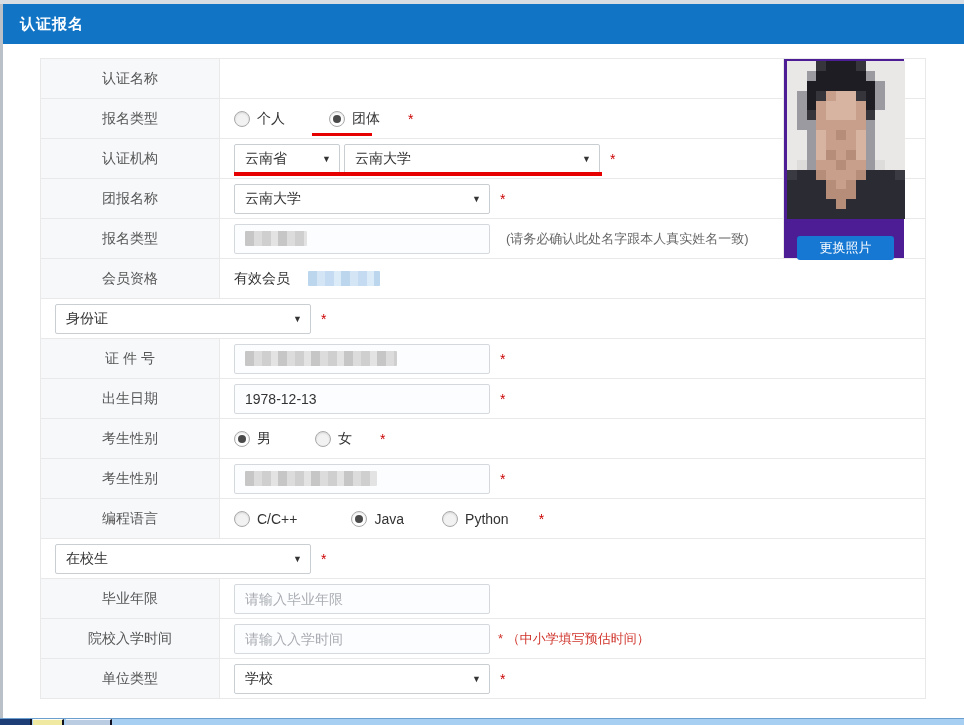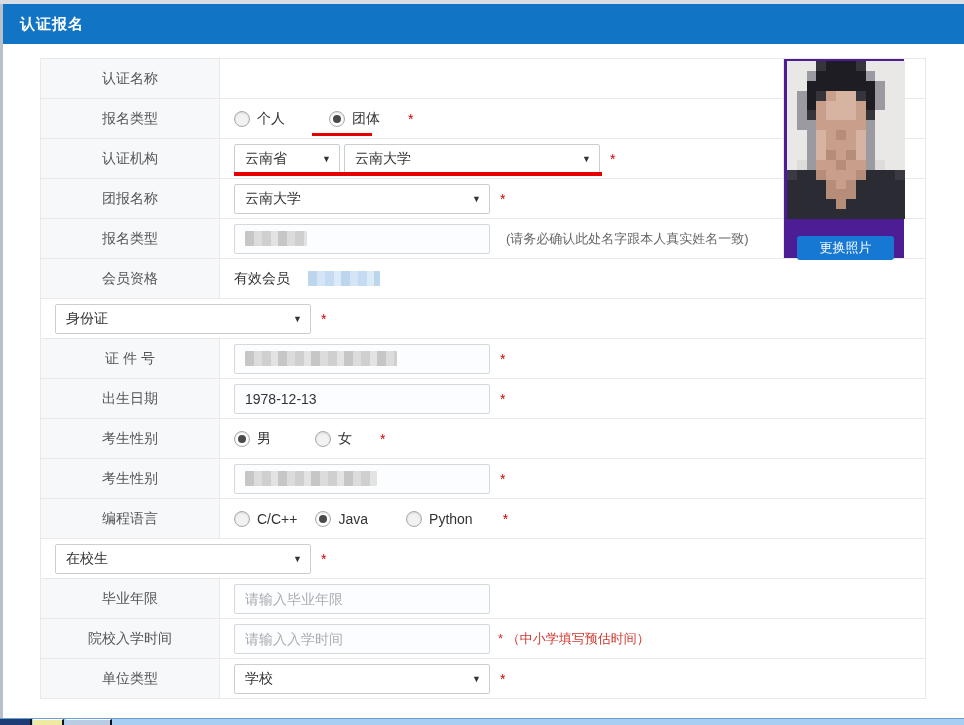--- a/index.html
+++ b/index.html
@@ -189,21 +189,21 @@
       </div>
     </div>
 
     <div class="row">
       <div class="lbl">编程语言</div>
       <div class="cell">
         <span class="ropt">
           <span class="radio"></span>
           <span class="rl">C/C++</span>
         </span>
-        <span class="ropt" style="margin-left:18px;">
+        <span class="ropt" style="margin-left:54px;">
           <span class="radio sel-on"></span>
           <span class="rl">Java</span>
         </span>
         <span class="ropt" style="margin-left:38px;">
           <span class="radio"></span>
           <span class="rl">Python</span>
         </span>
         <span class="req" style="margin-left:30px;">*</span>
       </div>
     </div>

